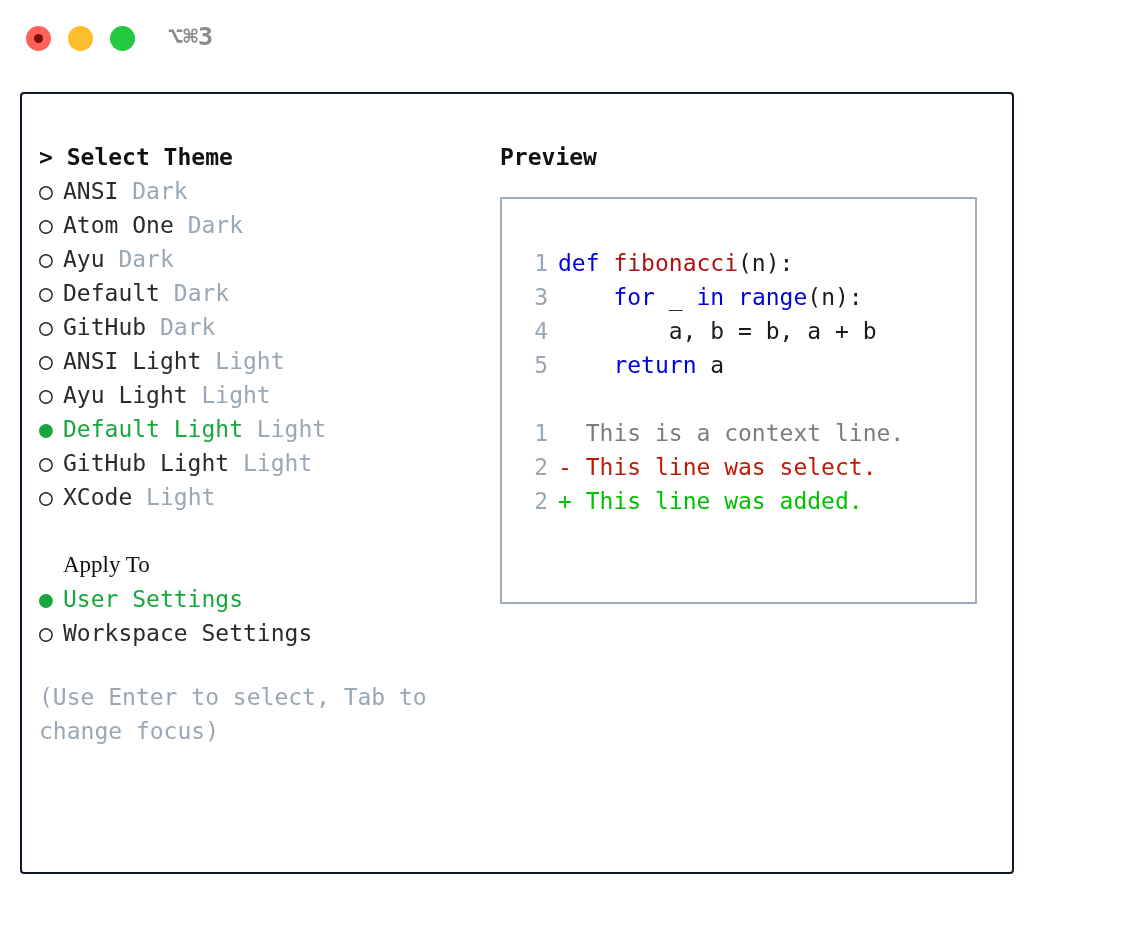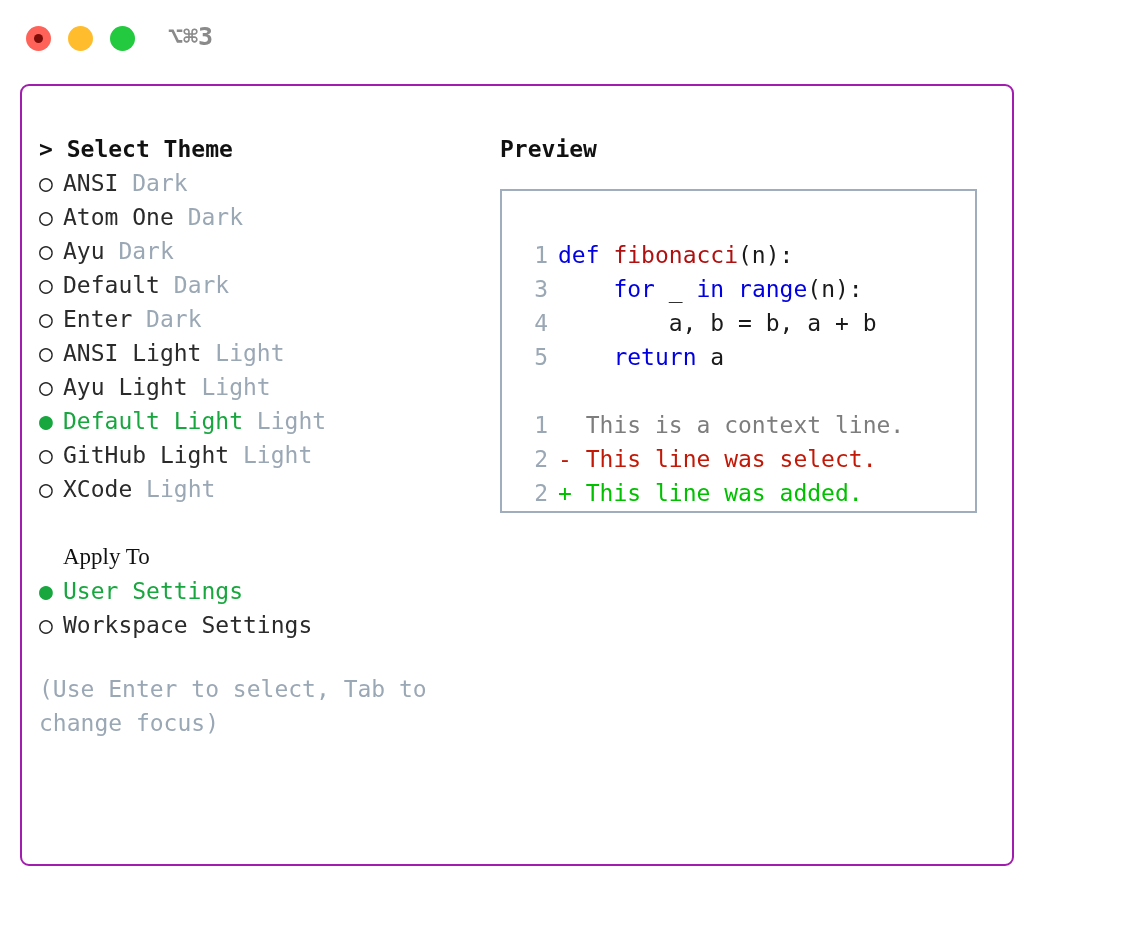--- a/index.html
+++ b/index.html
@@ -27,23 +27,23 @@
     border-radius: 50%; background: #7d0d08;
   }
   .shortcut {
     position: absolute; left: 168px; top: 22px;
     font-size: 25px; font-weight: bold; color: #8a8a8a;
     letter-spacing: 0px; white-space: pre;
   }
 
   
   .card {
-    position: absolute; left: 20px; top: 84px;
+    position: absolute; left: 20px; top: 92px;
     width: 994px; height: 782px;
-    border: 2px solid #a21caf; border-radius: 9px;
+    border: 2px solid #0f172a; border-radius: 4px;
     background: #ffffff;
   }
 
   .col-left  { position: absolute; left: 17px;  top: 46px; width: 455px; }
   .col-right { position: absolute; left: 478px; top: 46px; width: 500px; }
 
   
   .hdr {
     font-size: 23px; font-weight: bold; color: #111111;
     height: 34px; line-height: 34px; white-space: pre;
@@ -66,21 +66,21 @@
     margin-top: 30px; font-size: 23px; line-height: 34px;
     color: #9aa7b5; width: 400px;
   }
 
   
   .preview-title {
     font-size: 23px; font-weight: bold; color: #111111;
     height: 34px; line-height: 34px; white-space: pre;
   }
   .preview-box {
-    margin-top: 23px; width: 477px; height: 324px;
+    margin-top: 23px; width: 477px; height: 407px;
     border: 2px solid #9fadbd; background: #ffffff;
     padding: 47px 0 0 22px;
   }
   .code-line {
     font-size: 23px; line-height: 34px; white-space: pre; color: #1a1a1a;
   }
   .lnum { color: #9aa7b5; display: inline-block; width: 24px; text-align: right; }
   .gap  { display: inline-block; width: 10px; }
   .kw   { color: #0000e0; }
   .fn   { color: #b01010; }
@@ -107,21 +107,21 @@
 
   <div class="card">
 
     <div class="col-left">
       <div class="hdr">&gt; Select Theme</div>
       <div id="theme-list">
           <div class="row"><span class="marker">○</span><span class="name">ANSI</span><span class="tag"> Dark</span></div>
           <div class="row"><span class="marker">○</span><span class="name">Atom One</span><span class="tag"> Dark</span></div>
           <div class="row"><span class="marker">○</span><span class="name">Ayu</span><span class="tag"> Dark</span></div>
           <div class="row"><span class="marker">○</span><span class="name">Default</span><span class="tag"> Dark</span></div>
-          <div class="row"><span class="marker">○</span><span class="name">Enter</span><span class="tag"> Dark</span></div>
+          <div class="row"><span class="marker">○</span><span class="name">GitHub</span><span class="tag"> Dark</span></div>
           <div class="row"><span class="marker">○</span><span class="name">ANSI Light</span><span class="tag"> Light</span></div>
           <div class="row"><span class="marker">○</span><span class="name">Ayu Light</span><span class="tag"> Light</span></div>
           <div class="row selected"><span class="marker">●</span><span class="name">Default Light</span><span class="tag"> Light</span></div>
           <div class="row"><span class="marker">○</span><span class="name">GitHub Light</span><span class="tag"> Light</span></div>
           <div class="row"><span class="marker">○</span><span class="name">XCode</span><span class="tag"> Light</span></div>
         </div>
       <div class="spacer-row"></div>
       <div class="group-hdr">Apply To</div>
       <div id="apply-list">
           <div class="row selected"><span class="marker">●</span><span class="name">User Settings</span></div>

